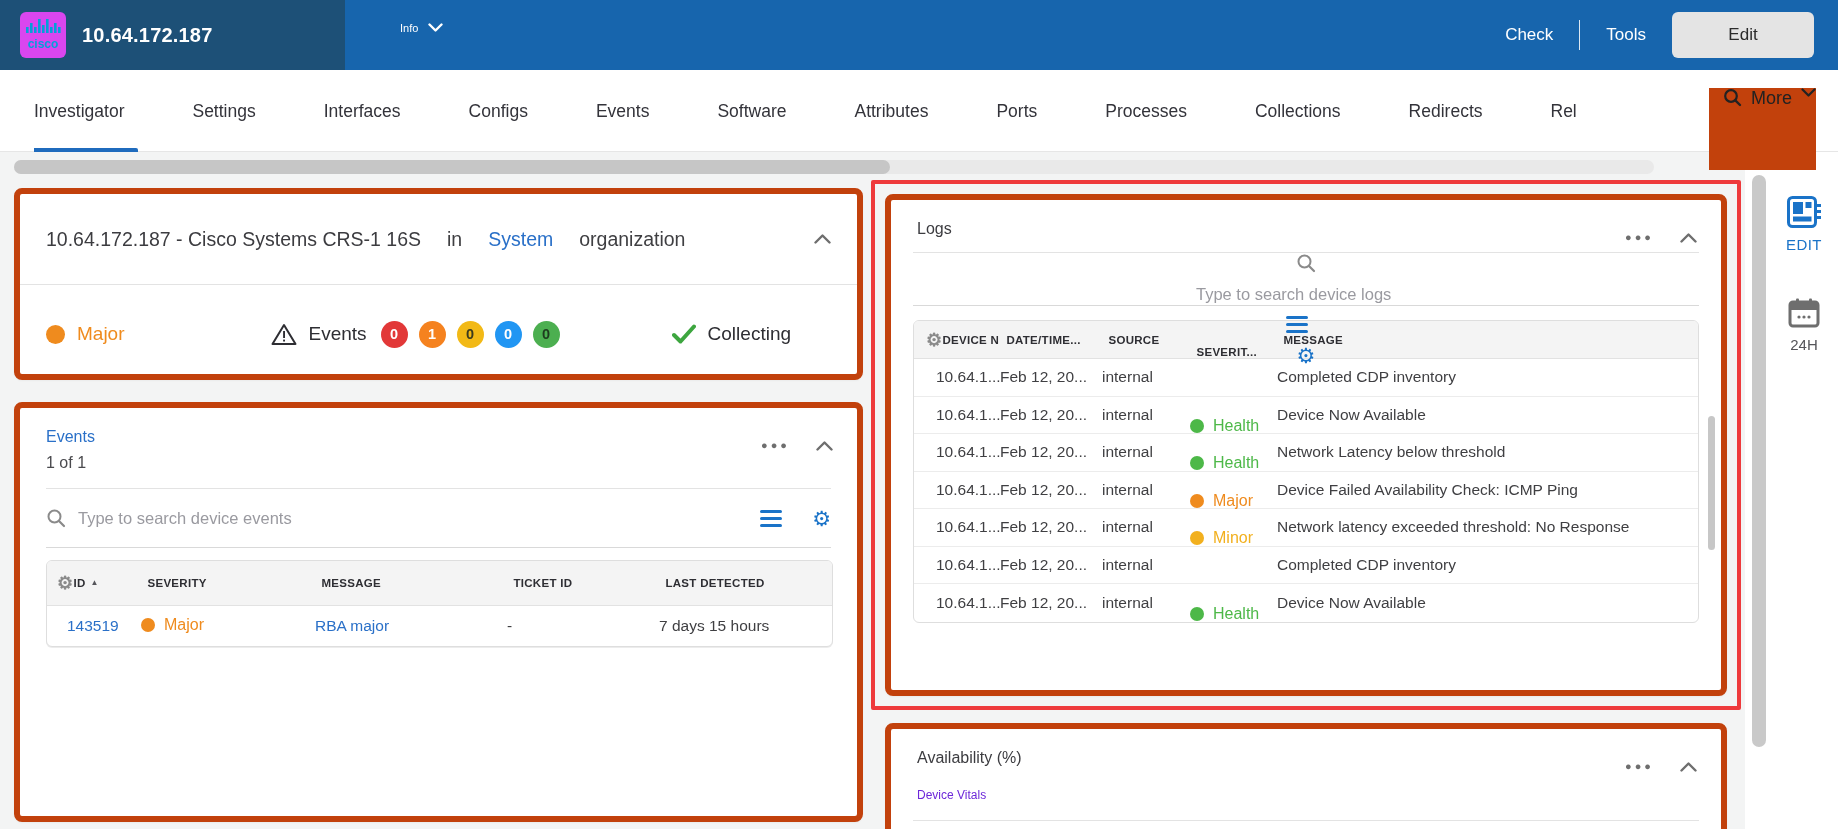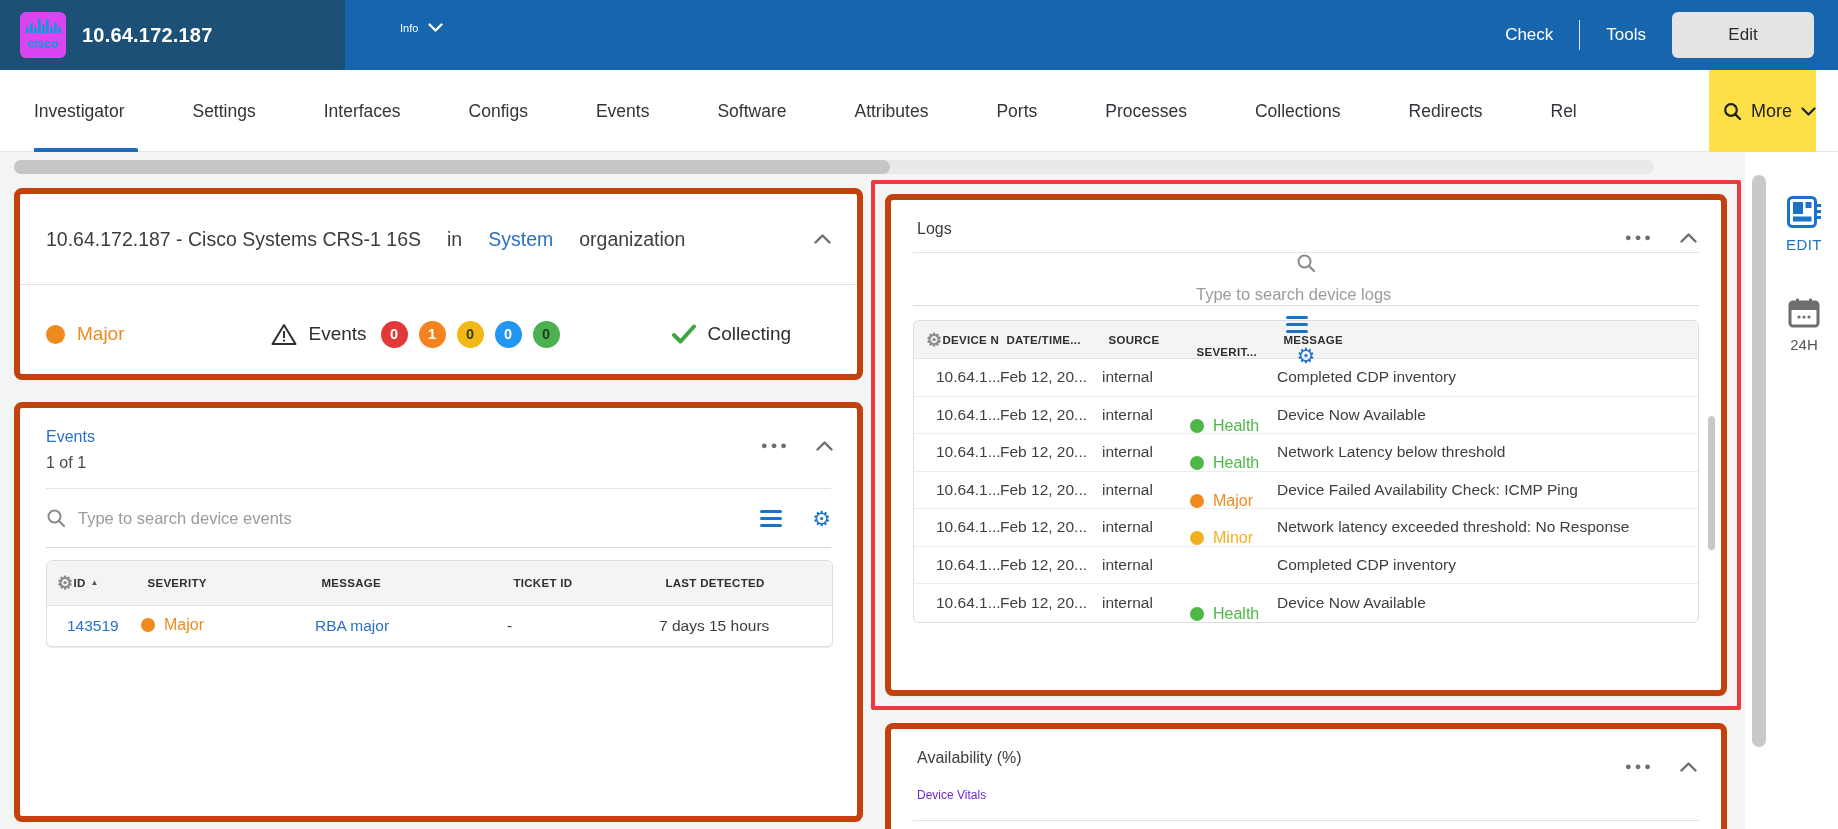--- a/index.html
+++ b/index.html
@@ -15,21 +15,21 @@
   .topbar-right { position:absolute; right:24px; top:0; height:70px; display:flex; align-items:center; gap:26px; }
   .topbar-link { color:#fff; font-size:17px; cursor:pointer; }
   .topbar-divider { width:1px; height:30px; background:rgba(255,255,255,.85); }
   .edit-btn { width:142px; height:46px; background:#e4e4e4; border:none; border-radius:6px; font-size:17px; color:#2b2b2b; font-family:inherit; cursor:pointer; }
 
   
   .tabbar { position:absolute; top:70px; left:0; width:1838px; height:82px; background:#fff; border-bottom:1px solid #e6e6e6; z-index:20; }
   .tabs { position:absolute; left:34px; top:0; height:82px; width:1630px; display:flex; gap:68px; align-items:center; overflow:hidden; }
   .tab { font-size:17.5px; color:#33333a; white-space:nowrap; cursor:pointer; height:82px; display:flex; align-items:center; position:relative; flex:0 0 auto; }
   .tab.active::after { content:""; position:absolute; left:-14px; right:-14px; bottom:0; height:4px; background:#1f6bbd; border-radius:2px 2px 0 0; }
-  .more-btn { position:absolute; right:22px; top:0; height:82px; display:flex; align-items:center; gap:9px; background:#fde047; font-size:18px; color:#222; cursor:pointer; padding-left:14px; }
+  .more-btn { position:absolute; right:22px; top:18px; height:82px; display:flex; gap:9px; background:#c2410c; font-size:18px; color:#222; cursor:pointer; padding-left:14px; }
 
   
   .main-bg { position:absolute; top:152px; left:0; width:1745px; height:677px; background:#f3f4f4; }
   .right-zone { position:absolute; top:152px; left:1745px; width:93px; height:677px; background:#ffffff; }
 
   
   .hscroll-track { position:absolute; top:160px; left:14px; width:1640px; height:14px; background:#e9e9e9; border-radius:8px; }
   .hscroll-thumb { position:absolute; top:0; left:0; width:876px; height:14px; background:#c6c6c6; border-radius:8px; }
 
   

